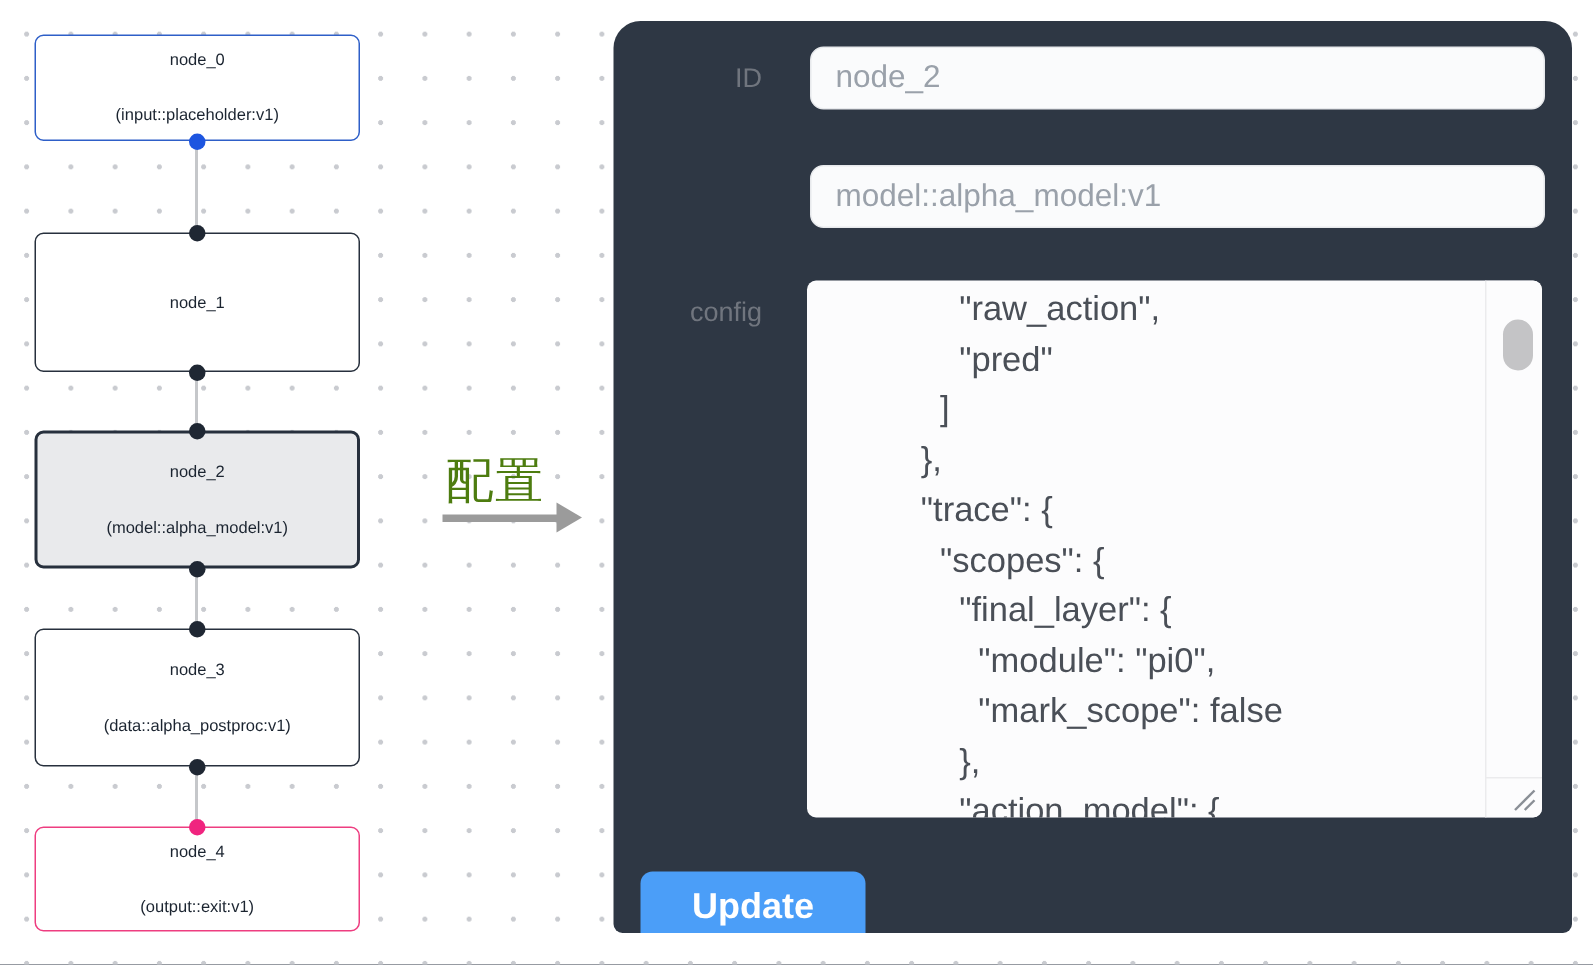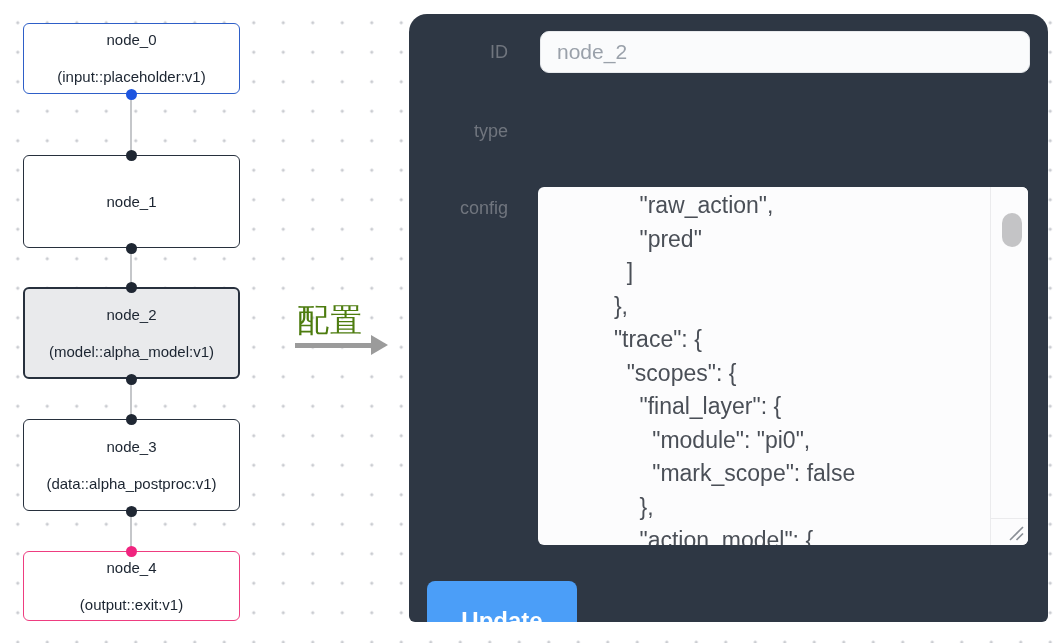--- a/index.html
+++ b/index.html
@@ -10,21 +10,21 @@
     background-image:radial-gradient(circle,#c9cbd0 1.5px,rgba(0,0,0,0) 1.6px);
     background-size:29.5px 29.5px;
     background-position:3px 8px;
   }
   
   .edge{position:absolute;left:130px;width:1.5px;background:#c5c7ca;}
   .node{
     position:absolute;left:23px;width:217px;box-sizing:border-box;background:#ffffff;
     border:1.5px solid #27303d;border-radius:6px;
     display:flex;flex-direction:column;justify-content:center;align-items:center;
-    text-align:center;color:#1b2430;font-size:15px;line-height:20px;
+    text-align:center;color:#1b2430;font-size:11px;line-height:20px;
   }
   .node .sub{width:178px;word-break:break-all;margin-top:17px;}
   .node.input-node{border-color:#2e5fc8;}
   .node.output-node{border-color:#ee3d80;}
   .node.selected{background:#e9eaec;border-width:2px;}
   .port{position:absolute;width:11px;height:11px;border-radius:50%;background:#1f2733;}
   .port.blue{background:#1d55e0;}
   .port.pink{background:#f0247f;}
   
   .transition-label{position:absolute;left:297px;top:299px;font-size:32px;color:#4d7c0f;letter-spacing:1px;}
@@ -58,21 +58,21 @@
   }
   .scroll-strip{position:absolute;right:0;top:0;bottom:26px;width:37px;background:#fcfcfd;border-left:1px solid #ebebed;}
   .scroll-thumb{position:absolute;right:6px;top:26px;width:20px;height:34px;background:#c4c4c6;border-radius:10px;}
   .scroll-corner{position:absolute;right:0;bottom:0;width:37px;height:26px;background:#fcfcfd;border-left:1px solid #ebebed;border-top:1px solid #ebebed;}
   .resize-glyph{position:absolute;right:3px;bottom:3px;}
   .update-btn{
     position:absolute;left:18px;top:567px;width:150px;height:48px;
     background:#4b9ef8;border:none;border-radius:8px 8px 0 0;cursor:pointer;
     color:#ffffff;font-size:24px;font-weight:700;
     font-family:"Liberation Sans","DejaVu Sans",sans-serif;
-    display:flex;align-items:flex-start;justify-content:center;padding-top:26px;box-sizing:border-box;
+    display:flex;align-items:flex-start;justify-content:center;padding-top:10px;box-sizing:border-box;
   }
 </style>
 </head>
 <body>
 
 <div>
   <div class="edge" style="top:94px;height:61px;"></div>
   <div class="edge" style="top:248px;height:39px;"></div>
   <div class="edge" style="top:379px;height:40px;"></div>
   <div class="edge" style="top:511px;height:40px;"></div>
@@ -108,21 +108,21 @@
 </div>
 
 <div class="transition-label">配置</div>
 <div class="arrow-shaft"></div>
 <div class="arrow-head"></div>
 
 <div class="panel">
   <div class="form-label lab-id" style="top:17px;">ID</div>
   <input class="field" style="top: 17px;" type="text" readonly="" value="node_2">
 
-  <div class="form-label lab-type" style="top:96px;">type</div>
+  <input class="field" style="top: 96px;" type="text" readonly="" value="model::alpha_model:v1">
 
   <div class="form-label" style="top:184px;">config</div>
 
   <div class="editor">
     <pre>              "raw_action",
               "pred"
             ]
           },
           "trace": {
             "scopes": {

